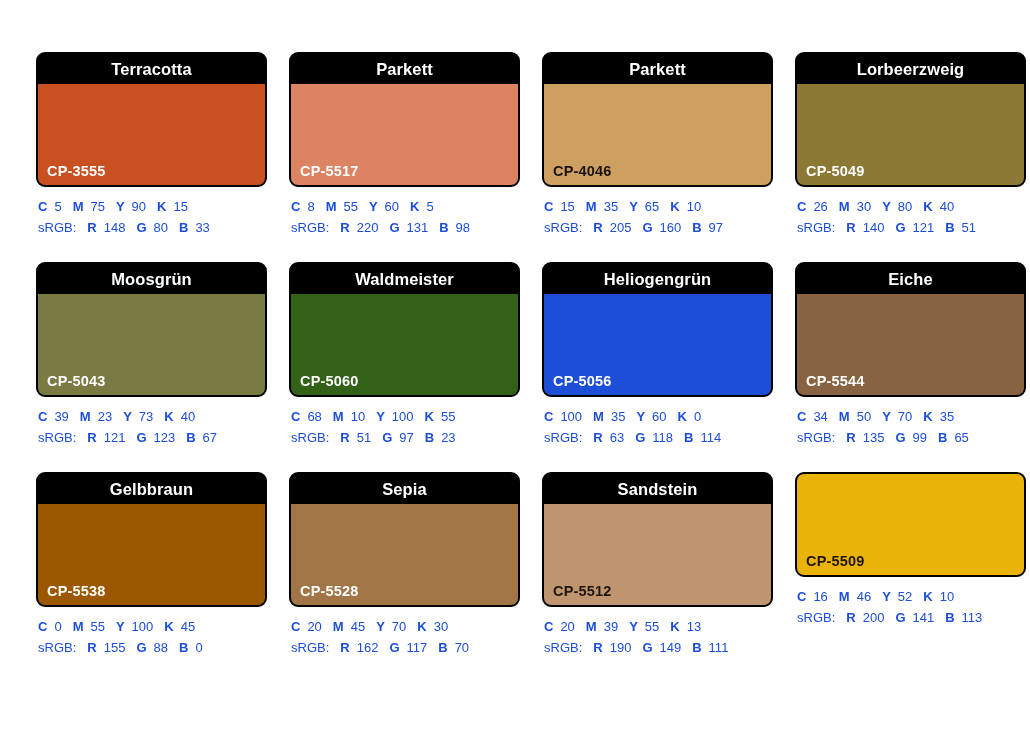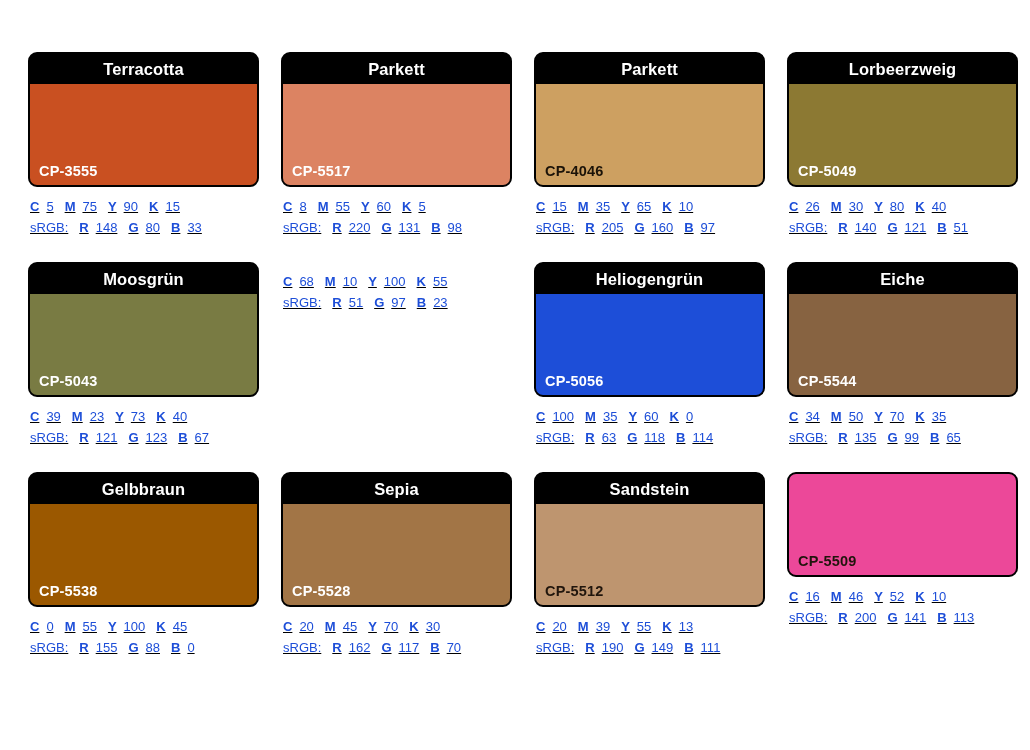--- a/index.html
+++ b/index.html
@@ -6,22 +6,21 @@
   body{
     width:1030px;height:750px;
     background:#ffffff;
     font-family:"Liberation Sans", sans-serif;
     overflow:hidden;
   }
   .sheet{
     position:relative;
     width:1030px;height:538px;
     box-sizing:border-box;
-    padding:52px 20px 0 28px;
-    text-decoration:underline;
+    padding:52px 20px 0 36px;
   }
   .grid{
     display:grid;
     grid-template-columns:repeat(4, 231px);
     column-gap:22px;
     row-gap:24px;
   }
   .cell{width:231px;}
 
   .card{
@@ -147,20 +146,28 @@
           <div class="card-swatch" style="background:#797b43;">
             <span class="card-code" style="color:#ffffff;">CP-5043</span>
           </div>
         </div>
         <div class="specs">
           <div class="spec-line"><span class="k">C</span><span class="sp"></span><span class="v">39</span><span class="sp-wide"></span><span class="k">M</span><span class="sp"></span><span class="v">23</span><span class="sp-wide"></span><span class="k">Y</span><span class="sp"></span><span class="v">73</span><span class="sp-wide"></span><span class="k">K</span><span class="sp"></span><span class="v">40</span></div>
           <div class="spec-line"><span class="srgb-label">sRGB:</span><span class="sp-wide"></span><span class="k">R</span><span class="sp"></span><span class="v">121</span><span class="sp-wide"></span><span class="k">G</span><span class="sp"></span><span class="v">123</span><span class="sp-wide"></span><span class="k">B</span><span class="sp"></span><span class="v">67</span></div>
         </div>
       </div>
       <div class="cell">
+        <div class="card">
+          <div class="card-header">
+            <span class="card-title">Waldmeister</span>
+          </div>
+          <div class="card-swatch" style="background:#336117;">
+            <span class="card-code" style="color:#ffffff;">CP-5060</span>
+          </div>
+        </div>
         <div class="specs">
           <div class="spec-line"><span class="k">C</span><span class="sp"></span><span class="v">68</span><span class="sp-wide"></span><span class="k">M</span><span class="sp"></span><span class="v">10</span><span class="sp-wide"></span><span class="k">Y</span><span class="sp"></span><span class="v">100</span><span class="sp-wide"></span><span class="k">K</span><span class="sp"></span><span class="v">55</span></div>
           <div class="spec-line"><span class="srgb-label">sRGB:</span><span class="sp-wide"></span><span class="k">R</span><span class="sp"></span><span class="v">51</span><span class="sp-wide"></span><span class="k">G</span><span class="sp"></span><span class="v">97</span><span class="sp-wide"></span><span class="k">B</span><span class="sp"></span><span class="v">23</span></div>
         </div>
       </div>
       <div class="cell">
         <div class="card">
           <div class="card-header">
             <span class="card-title">Heliogengrün</span>
           </div>
@@ -224,21 +231,21 @@
             <span class="card-code" style="color:#20150c;">CP-5512</span>
           </div>
         </div>
         <div class="specs">
           <div class="spec-line"><span class="k">C</span><span class="sp"></span><span class="v">20</span><span class="sp-wide"></span><span class="k">M</span><span class="sp"></span><span class="v">39</span><span class="sp-wide"></span><span class="k">Y</span><span class="sp"></span><span class="v">55</span><span class="sp-wide"></span><span class="k">K</span><span class="sp"></span><span class="v">13</span></div>
           <div class="spec-line"><span class="srgb-label">sRGB:</span><span class="sp-wide"></span><span class="k">R</span><span class="sp"></span><span class="v">190</span><span class="sp-wide"></span><span class="k">G</span><span class="sp"></span><span class="v">149</span><span class="sp-wide"></span><span class="k">B</span><span class="sp"></span><span class="v">111</span></div>
         </div>
       </div>
       <div class="cell">
         <div class="card">
-          <div class="card-swatch" style="background:#ec4899;">
+          <div class="card-swatch" style="background:#eab308;">
             <span class="card-code" style="color:#20150c;">CP-5509</span>
           </div>
         </div>
         <div class="specs">
           <div class="spec-line"><span class="k">C</span><span class="sp"></span><span class="v">16</span><span class="sp-wide"></span><span class="k">M</span><span class="sp"></span><span class="v">46</span><span class="sp-wide"></span><span class="k">Y</span><span class="sp"></span><span class="v">52</span><span class="sp-wide"></span><span class="k">K</span><span class="sp"></span><span class="v">10</span></div>
           <div class="spec-line"><span class="srgb-label">sRGB:</span><span class="sp-wide"></span><span class="k">R</span><span class="sp"></span><span class="v">200</span><span class="sp-wide"></span><span class="k">G</span><span class="sp"></span><span class="v">141</span><span class="sp-wide"></span><span class="k">B</span><span class="sp"></span><span class="v">113</span></div>
         </div>
       </div>
     </div>
 </div>

